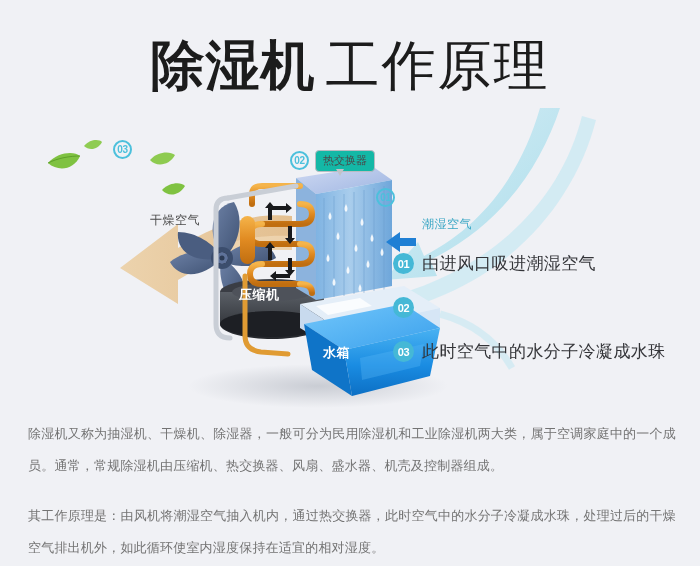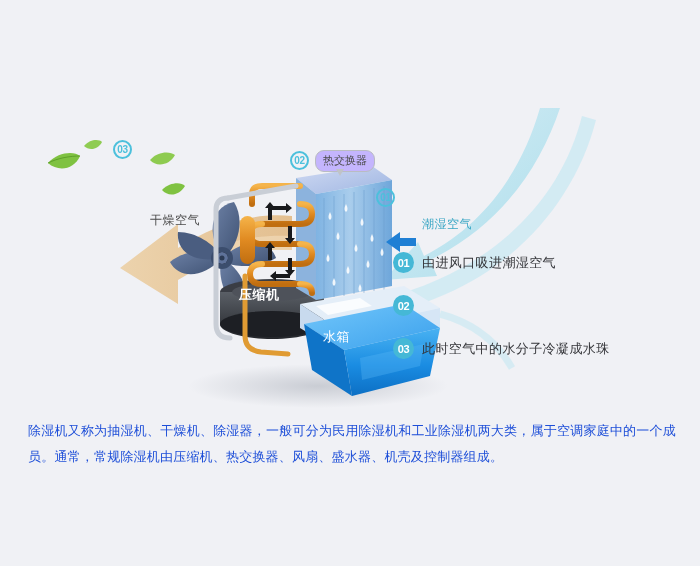--- a/index.html
+++ b/index.html
@@ -41,56 +41,59 @@
     background:#4cc0dc; color:#fff; font-size:10px; font-weight:700;
     display:flex; align-items:center; justify-content:center;
     letter-spacing:-.3px;
   }
   .badge-sm.hollow {
     background:transparent; color:#4cc0dc;
     border:2px solid #4cc0dc; font-weight:700;
   }
 
   .bubble {
-    position:absolute; background:#c4b5fd; border:1px solid #b9bcc2;
-    border-radius:9px; padding:2px 7px 3px; font-size:11px; color:#4a4a4a;
+    position:absolute; background:#14b8a6; border:1px solid #b9bcc2;
+    border-radius:4px; padding:2px 7px 3px; font-size:11px; color:#4a4a4a;
     white-space:nowrap;
   }
   .bubble-tail {
     position:absolute; width:0; height:0;
     border-left:4px solid transparent; border-right:4px solid transparent;
     border-top:7px solid #c0c3c8;
   }
 
   
   .legend { position:absolute; left:393px; top:252px; width:300px; }
   .legend-row {
     display:flex; align-items:center; margin-bottom:22px; white-space:nowrap;
   }
   .legend-badge {
     width:21px; height:21px; border-radius:50%; background:#45b8d6;
     color:#fff; font-size:11px; font-weight:700;
     display:flex; align-items:center; justify-content:center;
     flex:0 0 21px; margin-right:8px; letter-spacing:-.4px;
   }
-  .legend-text { font-size:13px; color:#333438; letter-spacing:.4px; }
+  .legend-text { font-size:17px; color:#333438; letter-spacing:.4px; }
 
   
   .body-copy { position:absolute; left:28px; top:418px; width:648px; }
   .para {
-    font-size:13px; line-height:26px; color:#1d4ed8;
+    font-size:13px; line-height:32px; color:#737373;
     letter-spacing:.2px; text-align:justify;
   }
   .para + .para { margin-top:18px; }
 </style>
 </head>
 <body>
 
 <div id="page">
 
+  <div class="title-wrap">
+    <span class="title-bold">除湿机</span><span class="title-light">工作原理</span>
+  </div>
 
   <div class="illus">
 
     <svg width="700" height="300" viewBox="0 0 700 300" xmlns="http://www.w3.org/2000/svg">
       <defs>
         <linearGradient id="gTank" x1="0" y1="0" x2="0" y2="1">
           <stop offset="0%" stop-color="#49b2f2"></stop>
           <stop offset="55%" stop-color="#1a8ce2"></stop>
           <stop offset="100%" stop-color="#0c6fc4"></stop>
         </linearGradient>
@@ -267,21 +270,21 @@
 
     <div class="badge-sm hollow" style="left:290px; top:43px;">02</div>
     <div class="bubble" style="left:315px; top:42px;">热交换器</div>
     <div class="bubble-tail" style="left:336px; top:61px;"></div>
 
     <div class="badge-sm hollow" style="left:376px; top:80px;">01</div>
     <div class="diagram-label cyan" style="left:382px; top:108px;">潮湿空气</div>
 
     <div class="diagram-label white" style="left:239px; top:178px; font-weight:700;">压缩机</div>
 
-    <div class="diagram-label white" style="left:323px; top:220px; font-weight:400;">水箱</div>
+    <div class="diagram-label white" style="left:323px; top:236px; font-weight:700;">水箱</div>
   </div>
 
   <div class="legend">
 
     <div class="legend-row">
       <span class="legend-badge">01</span>
       <span class="legend-text">由进风口吸进潮湿空气</span>
     </div>
 
     <div class="legend-row">
@@ -290,15 +293,16 @@
 
     <div class="legend-row">
       <span class="legend-badge">03</span>
       <span class="legend-text">此时空气中的水分子冷凝成水珠</span>
     </div>
 
   </div>
 
   <div class="body-copy">
     <p class="para">除湿机又称为抽湿机、干燥机、除湿器，一般可分为民用除湿机和工业除湿机两大类，属于空调家庭中的一个成员。通常，常规除湿机由压缩机、热交换器、风扇、盛水器、机壳及控制器组成。</p>
+    <p class="para">其工作原理是：由风机将潮湿空气抽入机内，通过热交换器，此时空气中的水分子冷凝成水珠，处理过后的干燥空气排出机外，如此循环使室内湿度保持在适宜的相对湿度。</p>
   </div>
 
 </div>
 
 </body></html>

